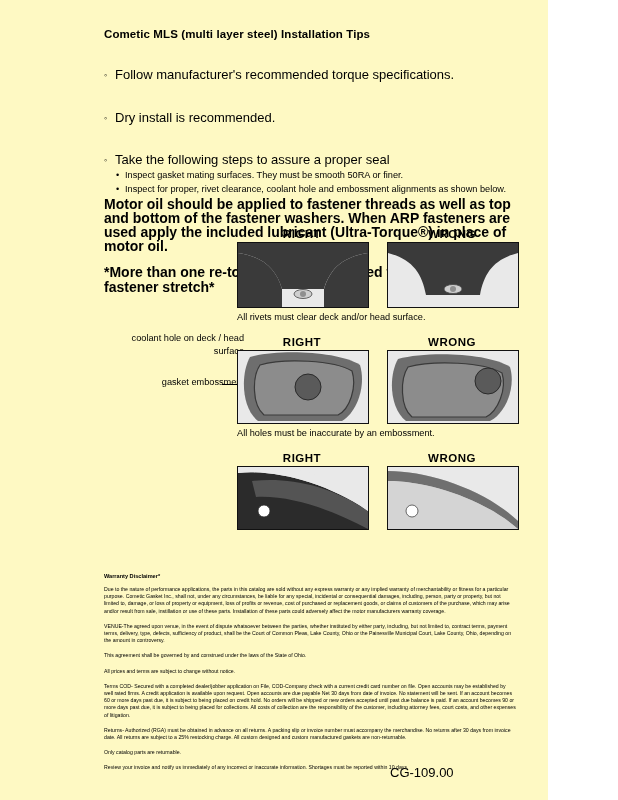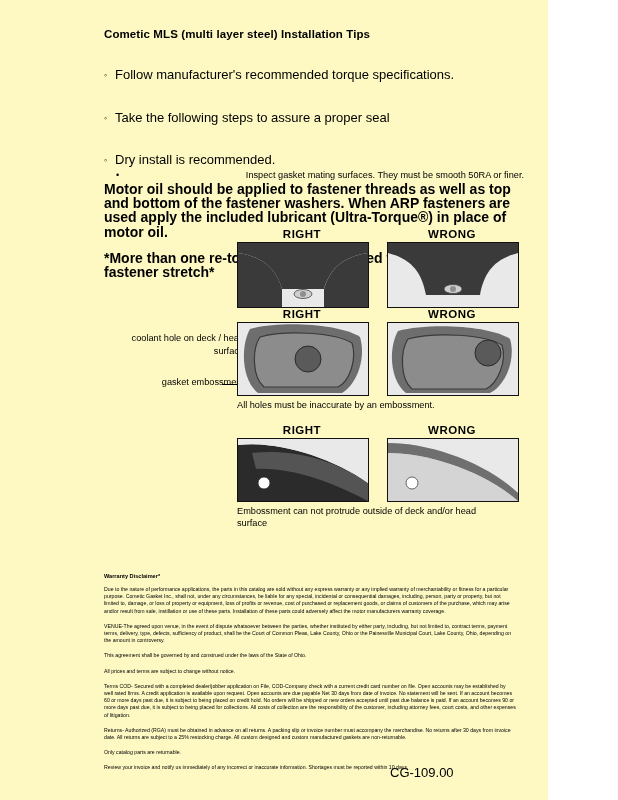--- a/index.html
+++ b/index.html
@@ -51,21 +51,20 @@
     content: "\25E6";
     position: absolute;
     left: 0;
     top: 0;
     font-size: 9.2px;
   }
   ul.subbullets {
     list-style: none;
     margin: 0;
     padding: 0 0 0 12px;
-    text-align: right;
   }
   ul.subbullets > li {
     position: relative;
     padding-left: 9px;
     font-size: 9.2px;
     line-height: 14.5px;
   }
   ul.subbullets > li::before {
     content: "\2022";
     position: absolute;
@@ -166,25 +165,26 @@
 </head>
 <body>
 
 <div class="page">
 
   <div class="content">
     <h1 class="title">Cometic MLS (multi layer steel) Installation Tips</h1>
 
     <ul class="bullets">
       <li>Follow manufacturer's recommended torque specifications.</li>
+      <li>Dry install is recommended.</li>
       <li>Take the following steps to assure a proper seal</li>
-      <li>Dry install is recommended.</li>
     </ul>
     <ul class="subbullets">
       <li>Inspect gasket mating surfaces.  They must be smooth 50RA or finer.</li>
+      <li>Inspect for proper, rivet clearance, coolant hole and embossment alignments as shown below.</li>
     </ul>
 
     <p class="para">Motor oil should be applied to fastener threads as well as top and bottom of the fastener washers. When ARP fasteners are used apply the included lubricant (Ultra-Torque®) in place of motor oil.</p>
     <p class="para tight">*More than one re-torque may be required to achieve proper fastener stretch*</p>
   </div>
 
   <div class="callouts">
     <div class="callout-1">coolant hole on deck / head surface</div>
     <div class="callout-2">gasket embossment</div>
   </div>
@@ -215,20 +215,21 @@
           <svg width="130" height="64" viewBox="0 0 130 64">
             <rect x="0" y="0" width="130" height="64" fill="#e9e9e9"></rect>
             <path d="M0,0 L130,0 L130,10 C106,16 96,30 92,52 L92,64 L38,64 L38,52 C34,30 24,16 0,10 Z" fill="#3a3a3a"></path>
             <rect x="38" y="52" width="54" height="12" fill="#e9e9e9"></rect>
             <ellipse cx="65" cy="46" rx="9" ry="4.5" fill="#cfcfcf" stroke="#444" stroke-width="0.8"></ellipse>
             <circle cx="65" cy="46" r="3" fill="#8f8f8f"></circle>
           </svg>
         </div>
       </div>
     </div>
+    <div class="fig-caption">All rivets must clear deck and/or head surface.</div>
 
     <div class="fig-row">
       <div class="fig-col">
         <div class="fig-label">RIGHT</div>
         <div class="fig-box" style="height:72px;">
           <svg width="130" height="72" viewBox="0 0 130 72">
             <rect x="0" y="0" width="130" height="72" fill="#e9e9e9"></rect>
             <path d="M12,6 C40,-2 100,0 122,14 C128,34 120,60 104,70 L20,70 C4,58 2,24 12,6 Z" fill="#6e6e6e"></path>
             <path d="M22,14 C46,7 96,9 114,20 C119,36 112,58 100,64 L26,64 C14,54 14,26 22,14 Z" fill="#8c8c8c" stroke="#3a3a3a" stroke-width="1.2"></path>
             <circle cx="70" cy="36" r="13" fill="#5a5a5a" stroke="#2a2a2a" stroke-width="1"></circle>
@@ -268,21 +269,20 @@
           <svg width="130" height="62" viewBox="0 0 130 62">
             <rect x="0" y="0" width="130" height="62" fill="#e9e9e9"></rect>
             <path d="M0,4 C40,4 96,22 130,54 L130,62 L0,62 Z" fill="#bdbdbd"></path>
             <path d="M0,14 C40,14 96,32 130,62 L130,54 C96,22 40,4 0,4 Z" fill="#6f6f6f"></path>
             <path d="M0,14 C40,14 96,32 130,62 L0,62 Z" fill="#d4d4d4"></path>
             <circle cx="24" cy="44" r="6" fill="#ffffff" stroke="#444" stroke-width="0.8"></circle>
           </svg>
         </div>
       </div>
     </div>
-    <div class="fig-caption">Embossment can not protrude outside of deck and/or head surface</div>
 
   </div>
 
   <div class="warranty">
     <h3>Warranty Disclaimer*</h3>
     <p>Due to the nature of performance applications, the parts in this catalog are sold without any express warranty or any implied warranty of merchantability or fitness for a particular purpose.  Cometic Gasket Inc., shall not, under any circumstances, be liable for any special, incidental or consequential damages, including, person, party or property, but not limited to, damage, or loss of property or equipment, loss of profits or revenue, cost of purchased or replacement goods, or claims of customers of the purchase, which may arise and/or result from sale, instillation or use of these parts.  Installation of these parts could adversely affect the motor manufacturers warranty coverage.</p>
     <p>VENUE-The agreed upon venue, in the event of dispute whatsoever between the parties, whether instituted by either party, including, but not limited to, contract terms, payment terms, delivery, type, defects, sufficiency of product, shall be the Court of Common Pleas, Lake County, Ohio or the Painesville Municipal Court, Lake County, Ohio, depending on the amount in controversy.</p>
     <p>This agreement shall be governed by and construed under the laws of the State of Ohio.</p>
     <p>All prices and terms are subject to change without notice.</p>
     <p>Terms COD- Secured with a completed dealer/jobber application on File, COD-Company check with a current credit card number on file.  Open accounts may be established by well rated firms.  A credit application is available upon request.  Open accounts are due payable Net 30 days from date of invoice.  No statement will be sent.  If an account becomes 60 or more days past due, it is subject to being placed on credit hold.  No orders will be shipped or new orders accepted until past due balance is paid.  If an account becomes 90 or more days past due, it is subject to being placed for collections.  All costs of collection are the responsibility of the customer, including attorney fees, court costs, and other expenses of litigation.</p>

